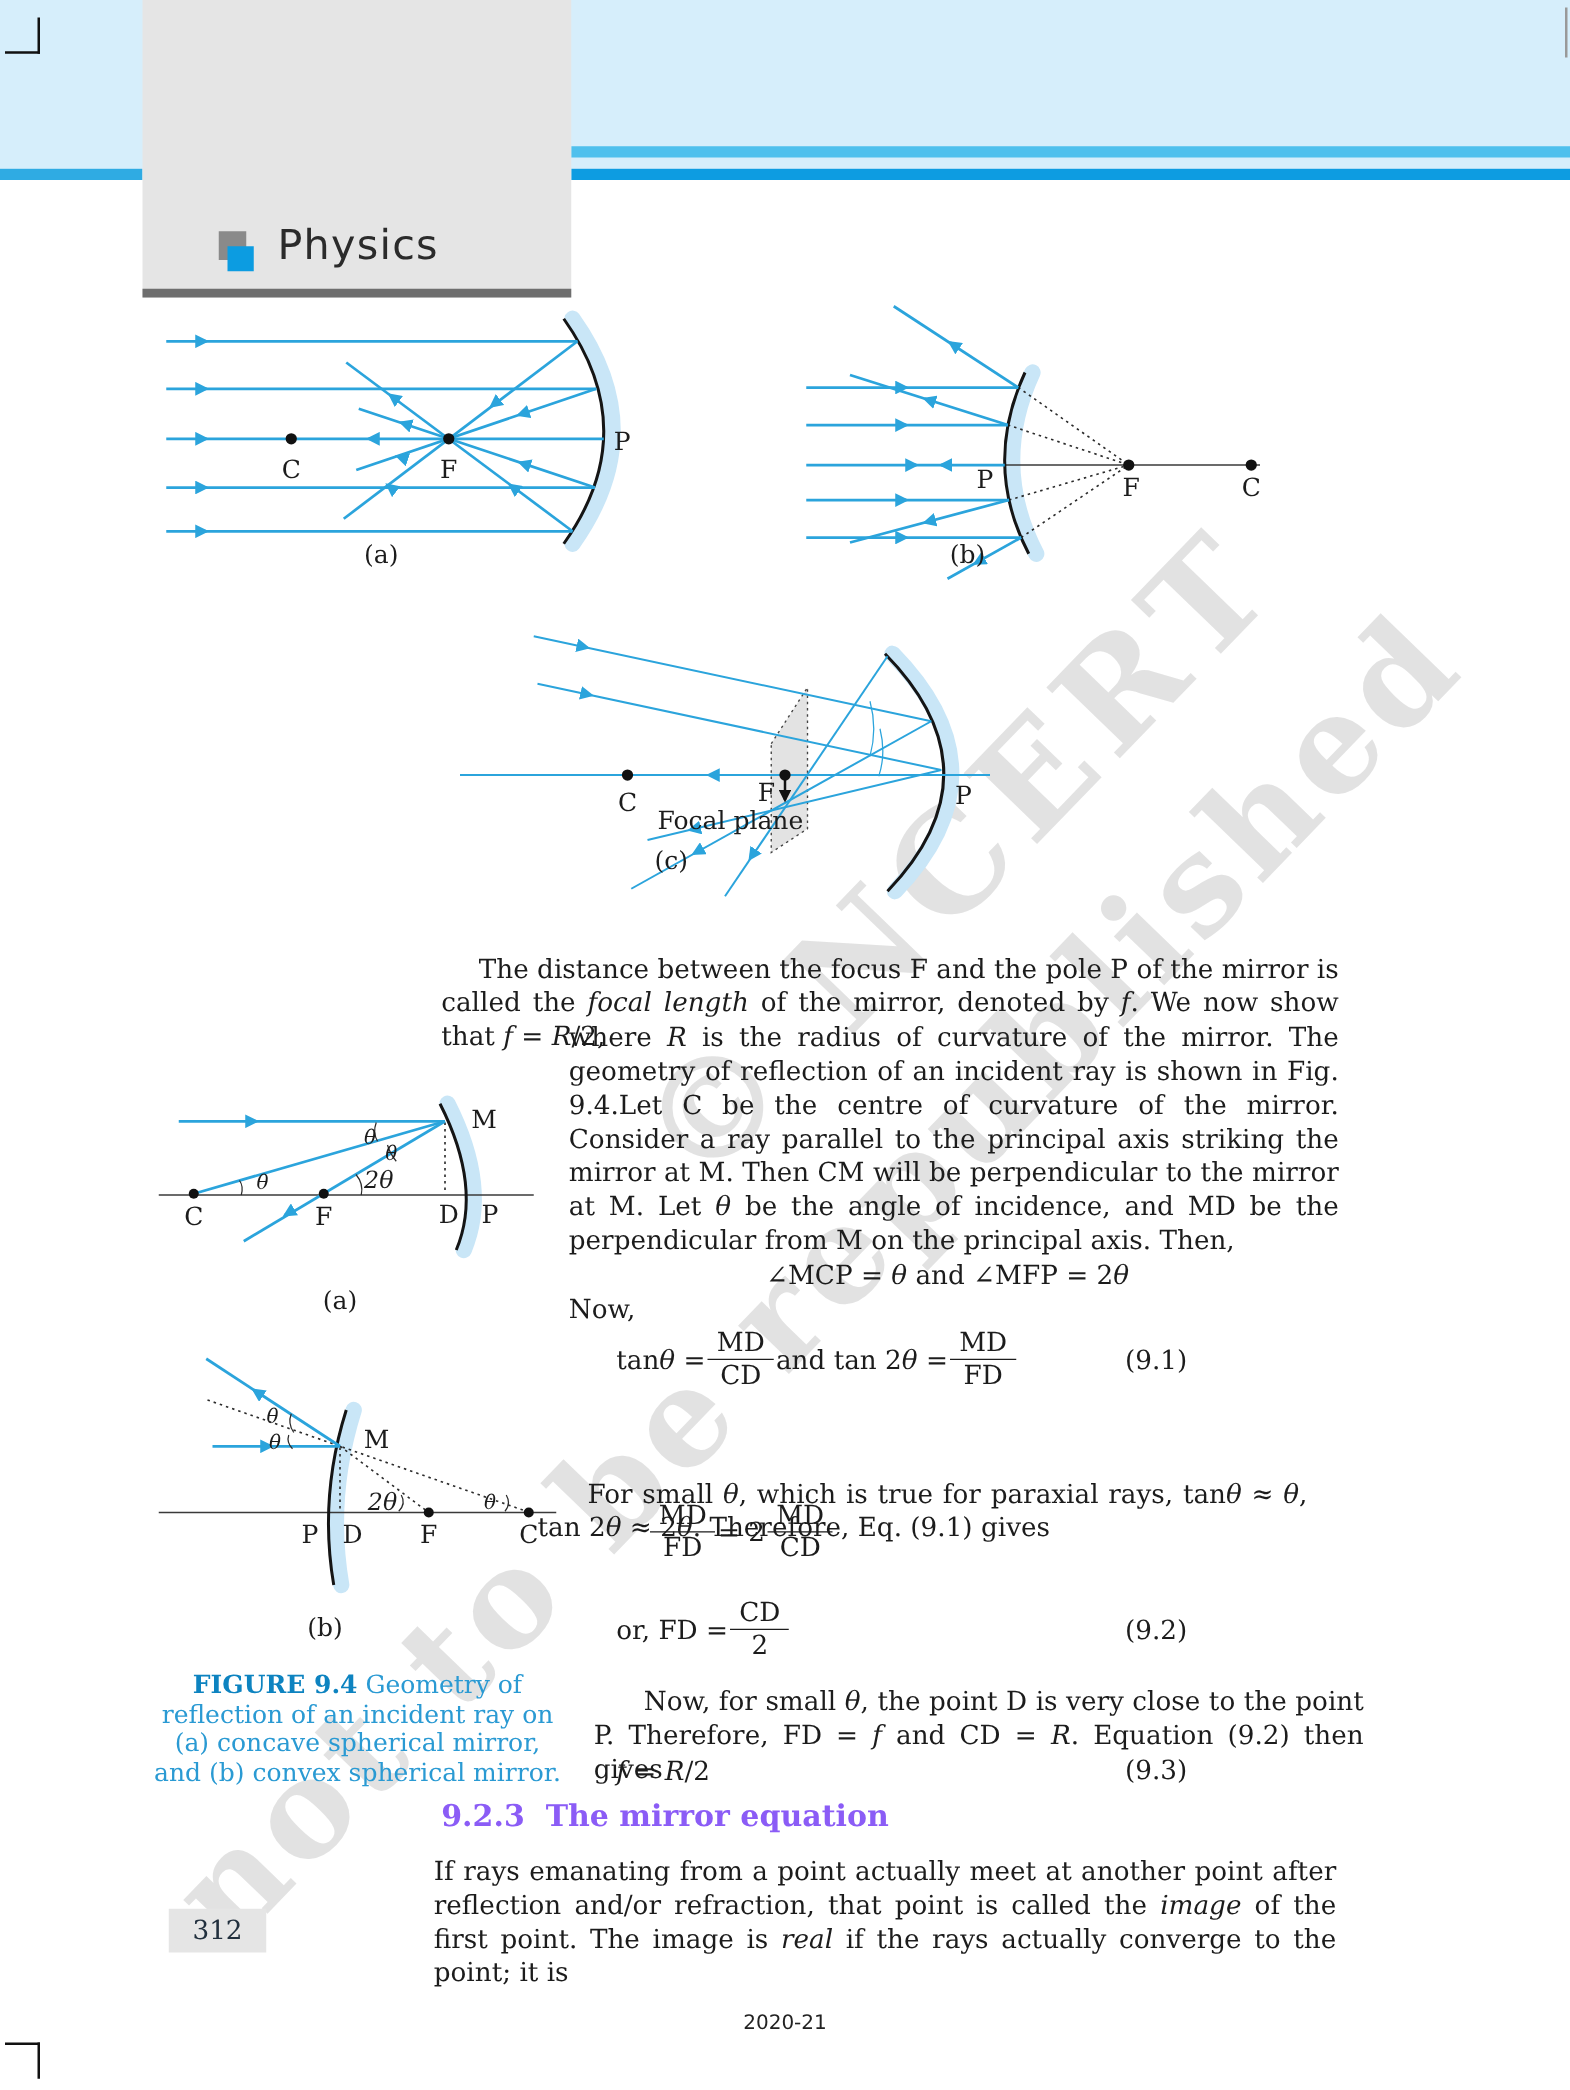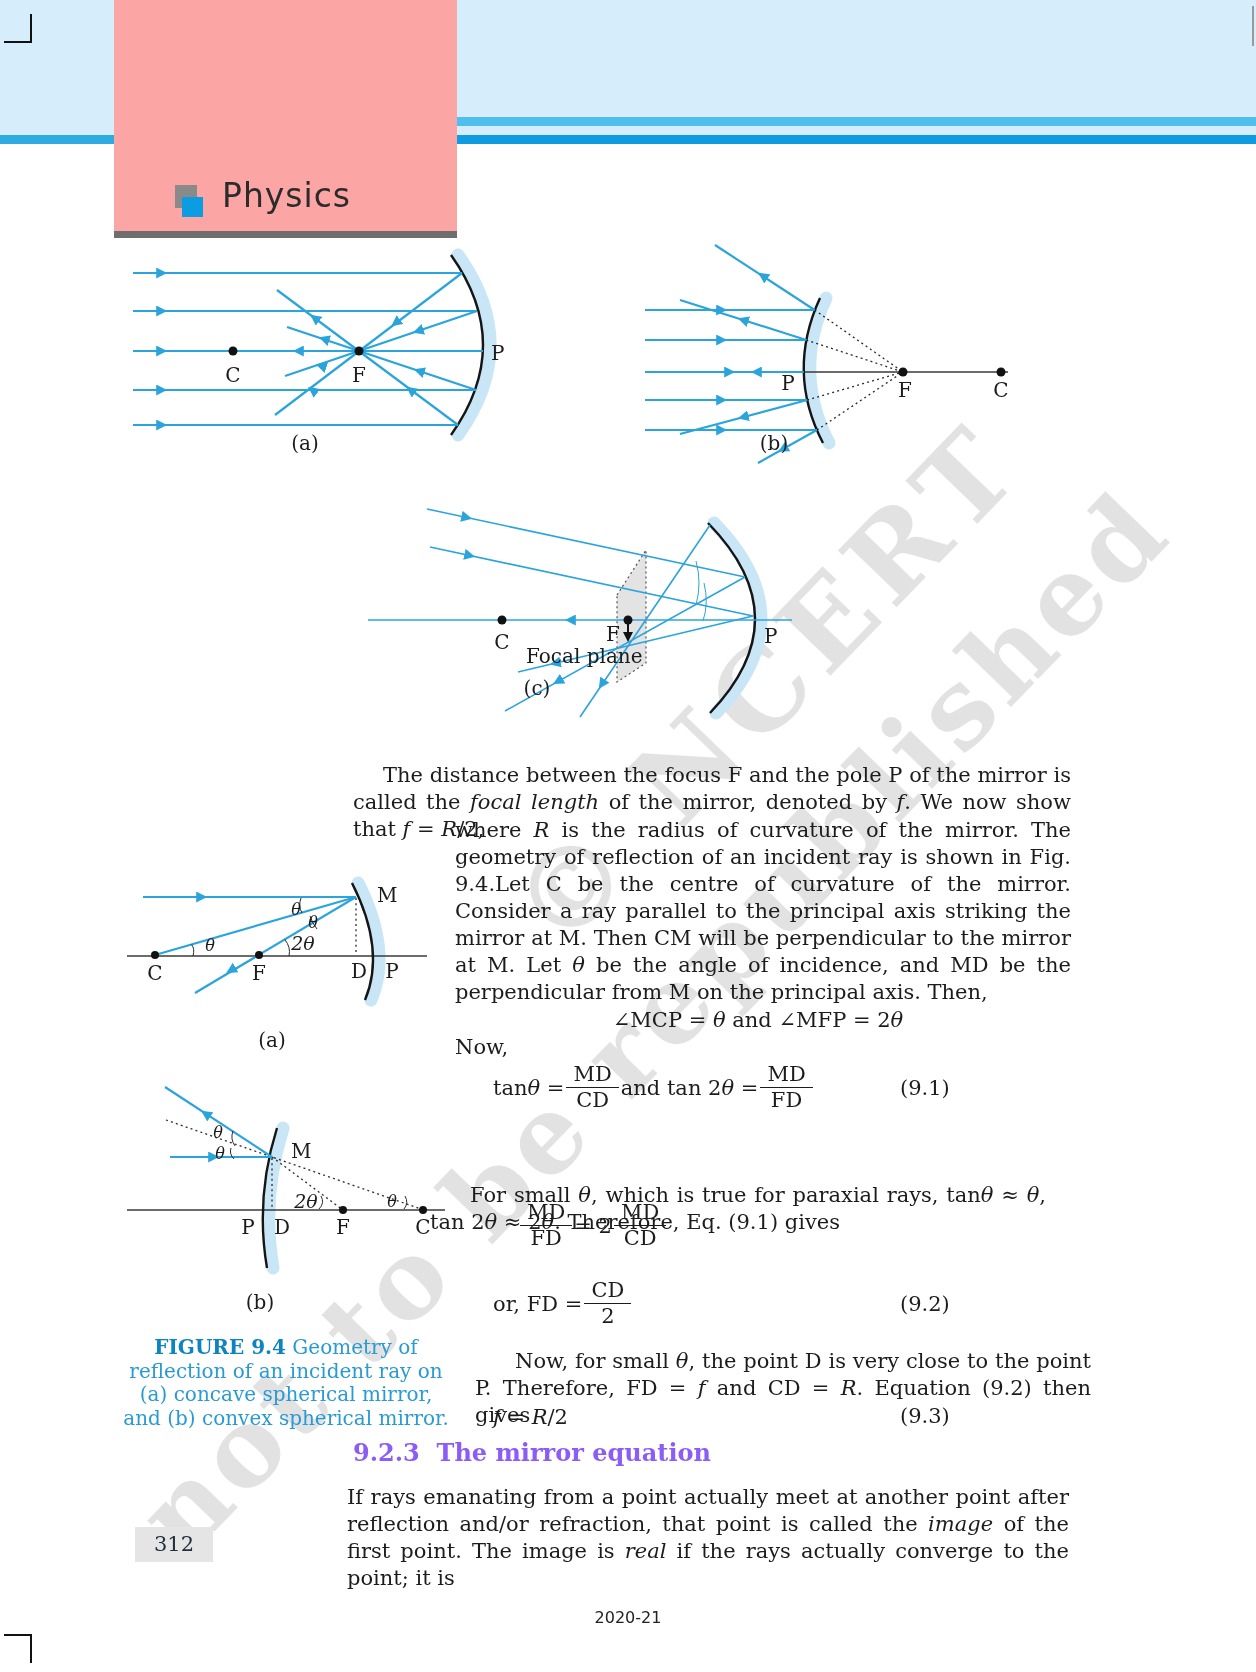--- a/index.html
+++ b/index.html
@@ -3,21 +3,21 @@
 <meta charset="utf-8">
 <style>
   html,body{margin:0;padding:0;background:#fff;}
   .page{position:relative;width:1256px;height:1672px;background:#ffffff;overflow:hidden;
         font-family:"DejaVu Serif", serif;color:#1c1c1c;}
   
   .band{position:absolute;left:0;top:0;width:1256px;height:135px;background:#d6eefb;}
   .stripeA{position:absolute;left:0;top:135px;width:114px;height:9px;background:#2fabe3;}
   .stripeB{position:absolute;left:457px;top:117px;width:799px;height:9px;background:#4fc0ed;}
   .stripeC{position:absolute;left:457px;top:135px;width:799px;height:9px;background:#0d9ce1;}
-  .hdrbox{position:absolute;left:114px;top:0;width:343px;height:231px;background:#fca5a5;
+  .hdrbox{position:absolute;left:114px;top:0;width:343px;height:231px;background:#e5e5e5;
           border-bottom:7px solid #6e6e6e;}
   .logo-g{position:absolute;left:61px;top:185px;width:22px;height:23px;background:#8a8a8a;}
   .logo-b{position:absolute;left:68px;top:197px;width:21px;height:20px;background:#0c9ce1;}
   .hdr-title{position:absolute;left:108px;top:176px;font-family:"DejaVu Sans",sans-serif;
              font-size:33px;color:#2b2b2b;letter-spacing:1px;}
   
   .crop{position:absolute;background:#111;}
   
   .wm{position:absolute;color:#bcbcbc;opacity:.42;font-family:"DejaVu Serif",serif;
       font-weight:bold;white-space:nowrap;pointer-events:none;z-index:1;}

